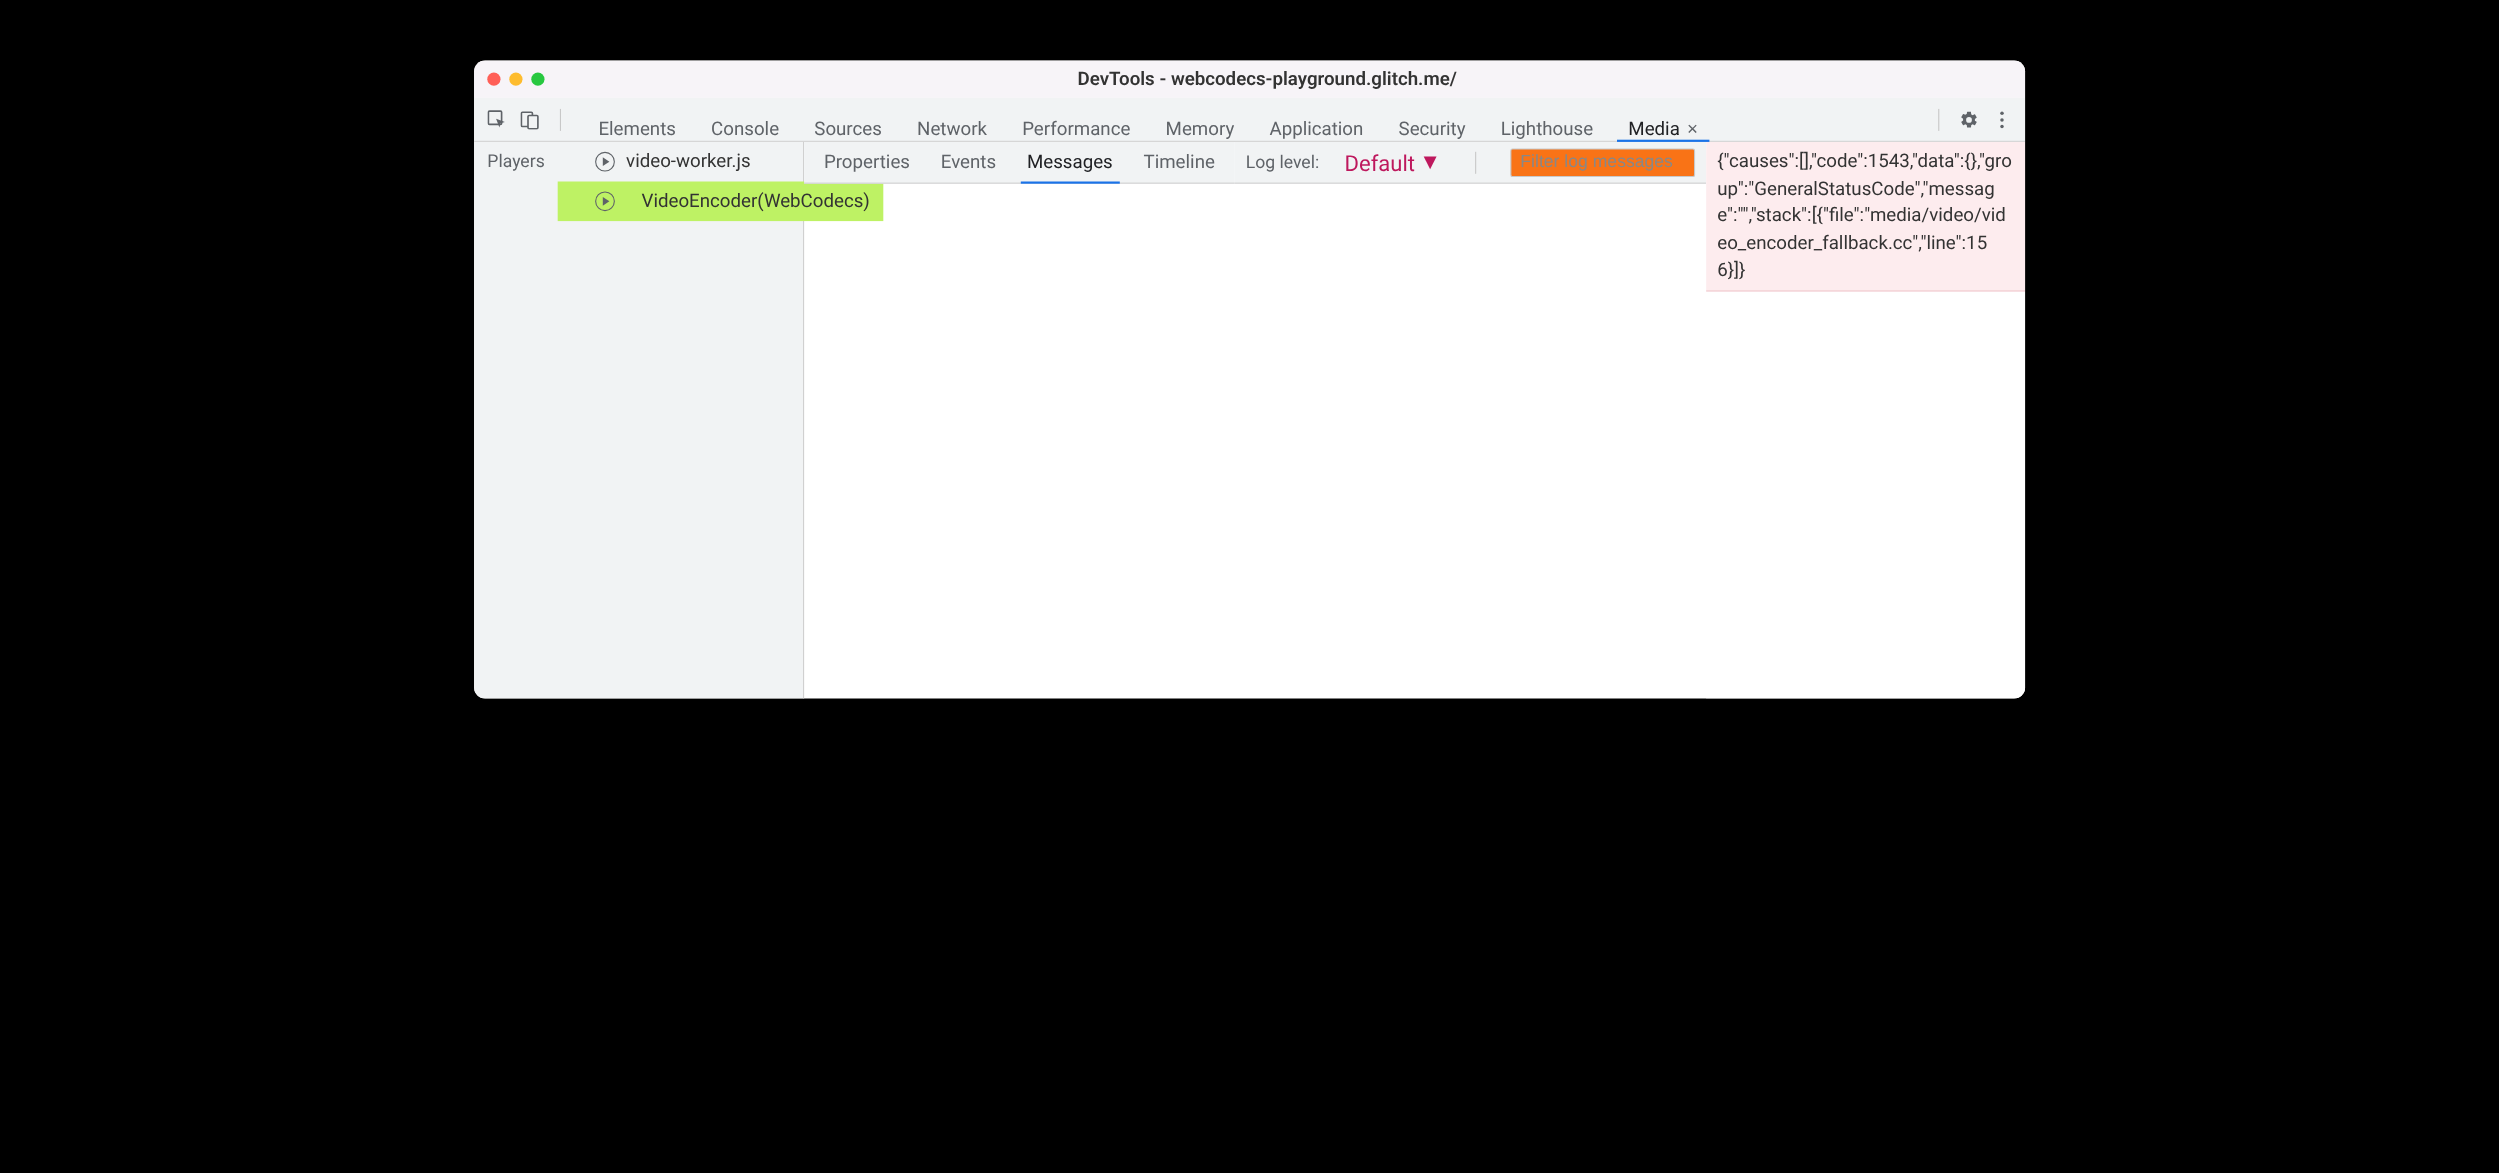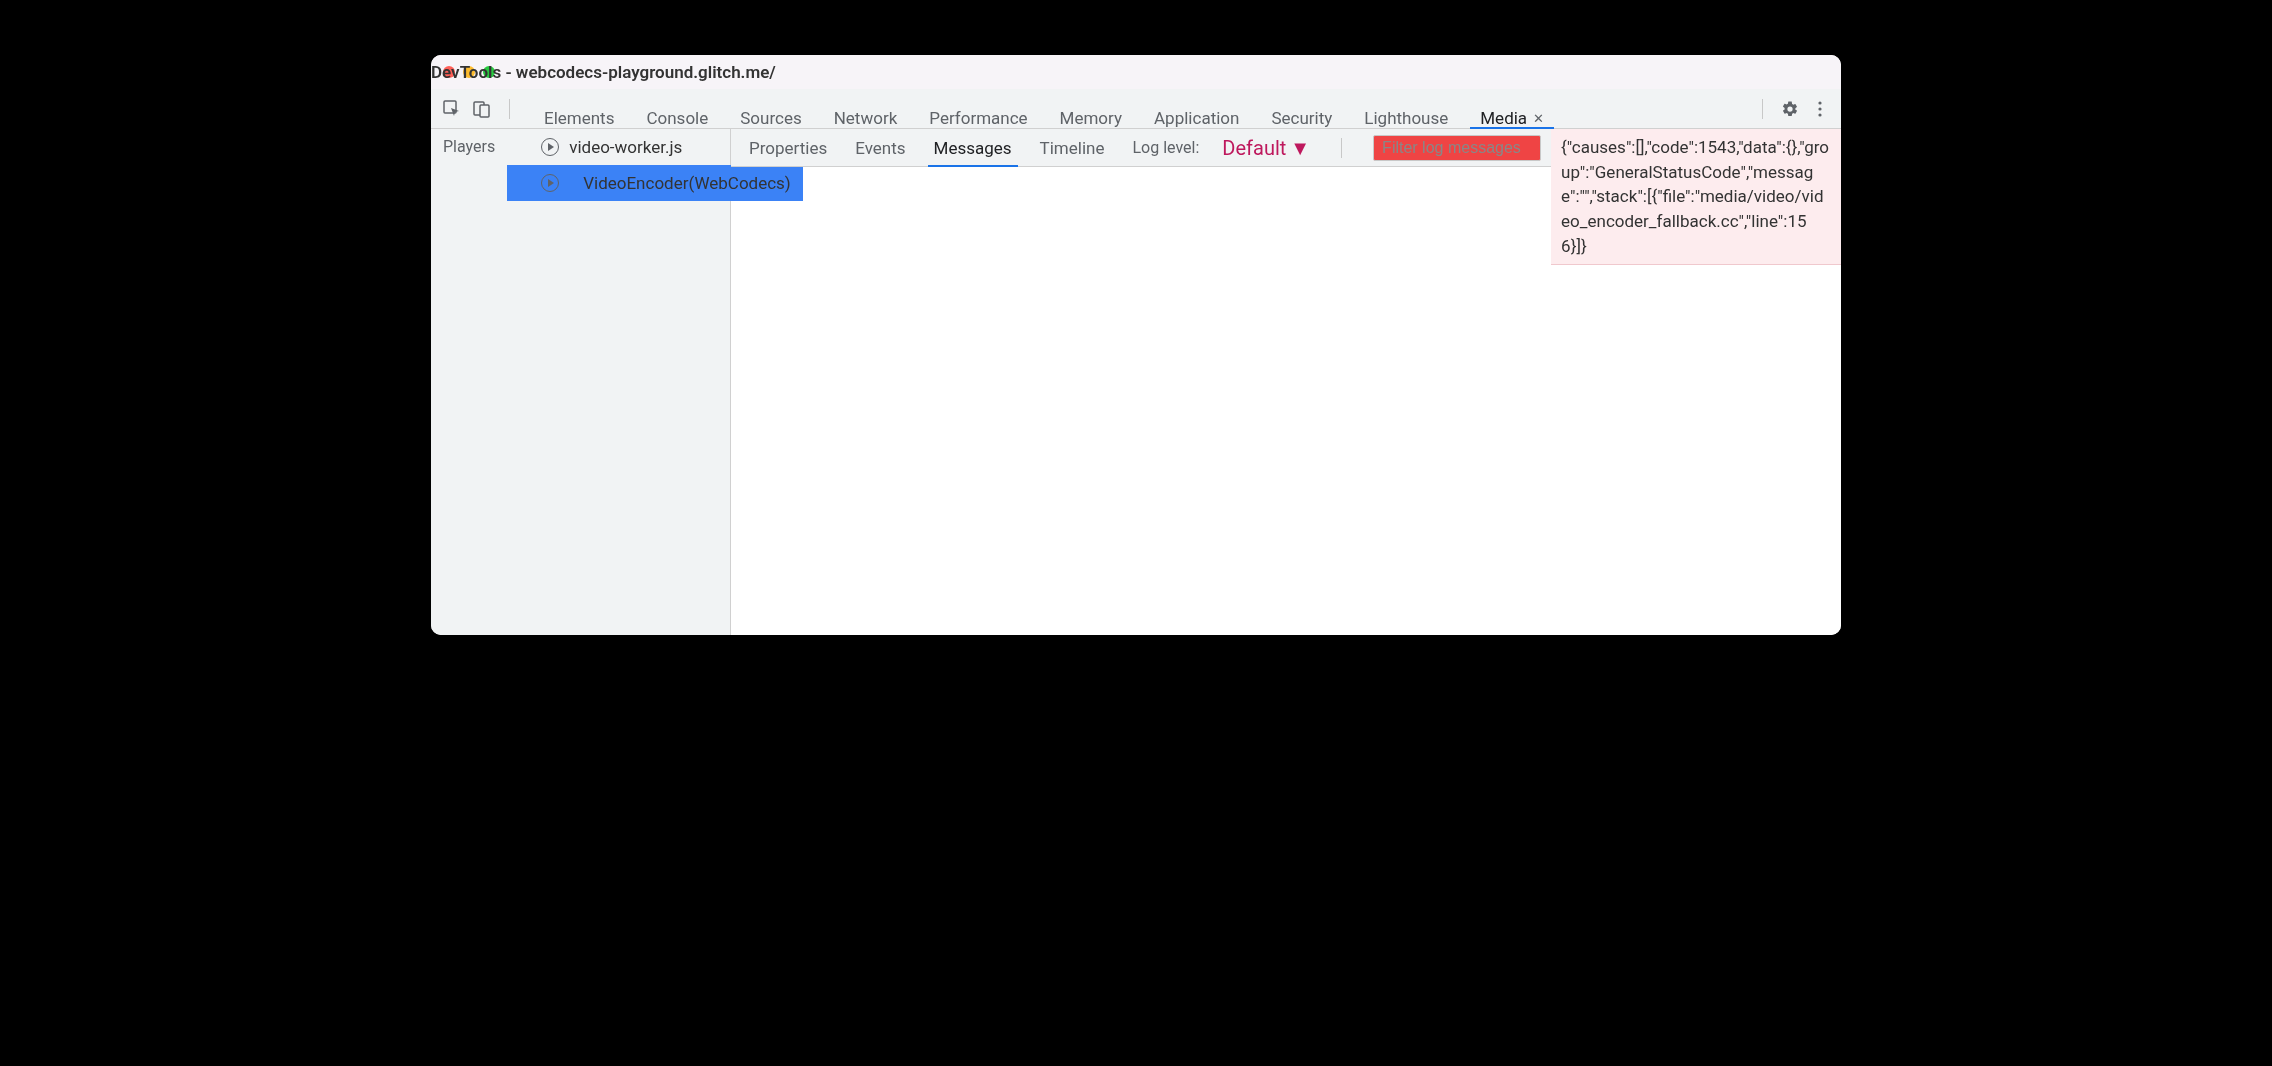--- a/index.html
+++ b/index.html
@@ -34,25 +34,26 @@
     position: relative;
   }
   .traffic-lights { display: flex; gap: 8px; }
   .tl { width: 12px; height: 12px; border-radius: 50%; }
   .tl.red { background: #ff5f57; }
   .tl.yellow { background: #febc2e; }
   .tl.green { background: #28c840; }
   .title {
     position: absolute;
     left: 0; right: 0;
-    text-align: left;
+    text-align: center;
     font-size: 17px;
     font-weight: 600;
     color: #333;
     pointer-events: none;
+    padding-left: 32px;
   }
   .tabbar {
     height: 40px;
     background: #f1f3f4;
     border-bottom: 1px solid #d0d0d0;
     display: flex;
     align-items: center;
     padding: 0 10px;
   }
   .tabbar-left { display: flex; align-items: center; gap: 8px; }
@@ -100,21 +101,21 @@
   }
   .player-item {
     display: flex;
     align-items: center;
     gap: 10px;
     padding: 8px 12px 8px 34px;
     font-size: 17px;
     color: #333;
     cursor: pointer;
   }
-  .player-item.selected { background: #3b82f6; gap: 24px; }
+  .player-item.selected { background: #bef264; gap: 24px; }
   .play-icon {
     width: 18px; height: 18px;
     border: 1.5px solid #5f6368;
     border-radius: 50%;
     position: relative;
     flex-shrink: 0;
   }
   .play-icon::after {
     content: "";
     position: absolute;
@@ -161,21 +162,21 @@
     padding: 0 10px;
     gap: 23px;
   }
   .filterbar-label { color: #5f6368; font-size: 16px; }
   .select {
     display: flex; align-items: center; gap: 4px;
     color: #be185d; font-size: 20px; cursor: pointer;
   }
   .filter-input {
     border: 1px solid #c8c8c8;
-    background: #ef4444;
+    background: #f97316;
     height: 26px;
     padding: 0 8px;
     font-size: 16px;
     color: #333;
     width: 168px;
     border-radius: 2px;
     outline: none;
   }
   .filter-input::placeholder { color: #888; }
 

